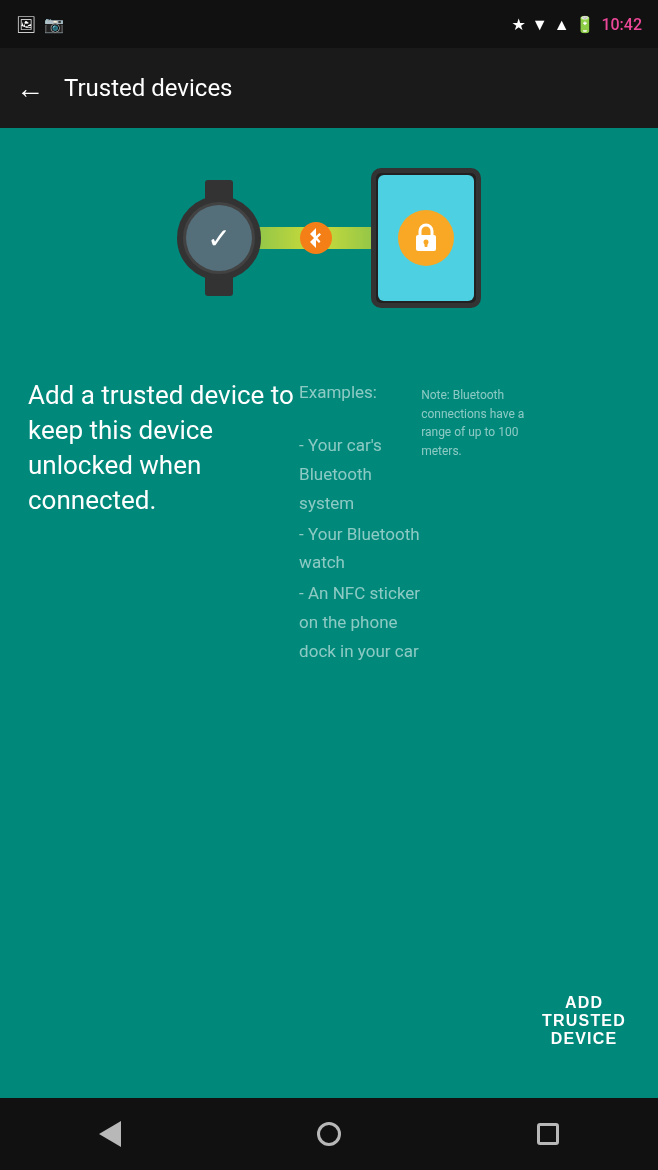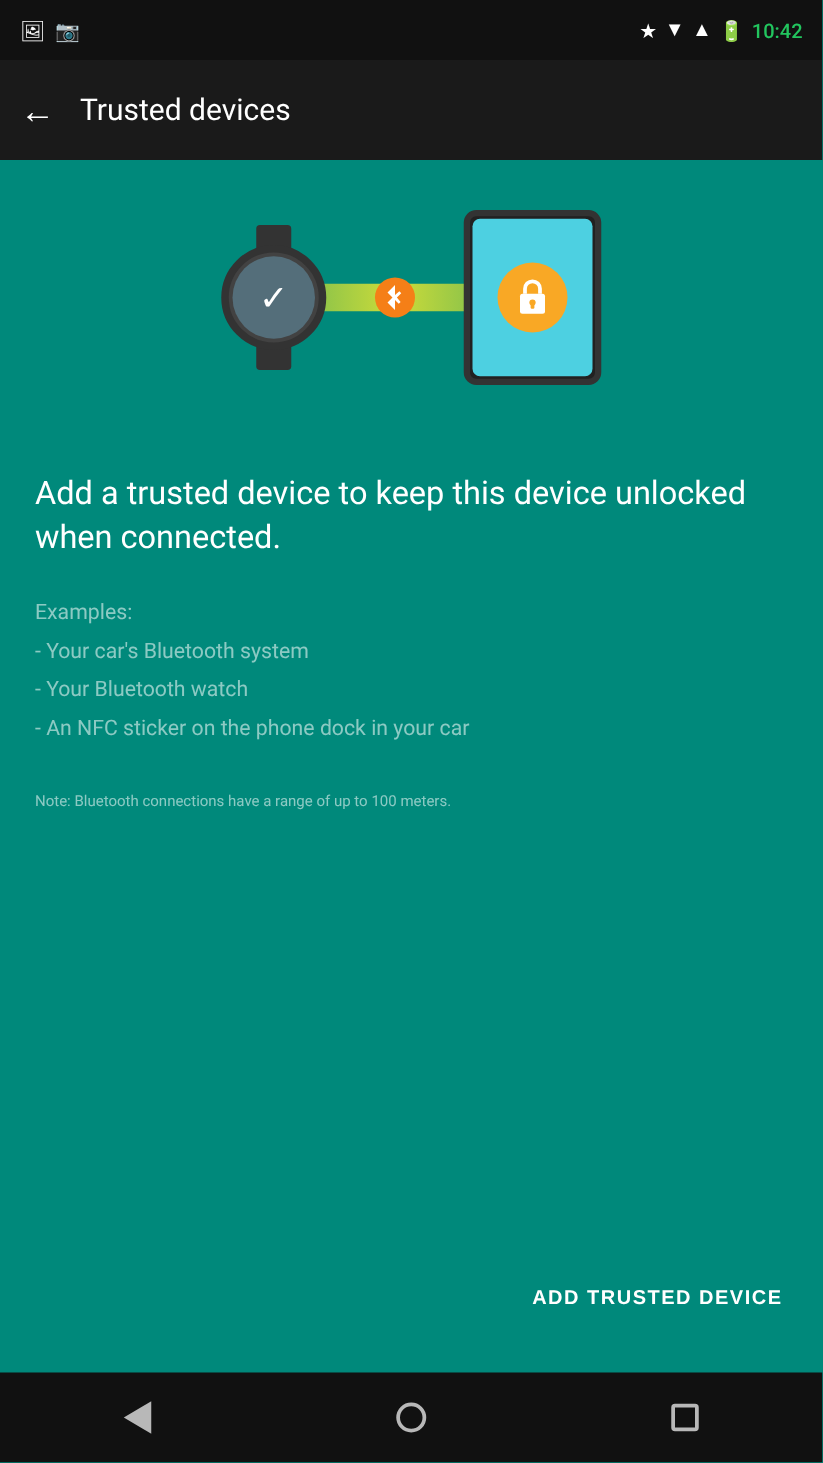--- a/index.html
+++ b/index.html
@@ -32,21 +32,21 @@
     .status-bar-right {
       display: flex;
       align-items: center;
       gap: 6px;
     }
     .status-icon {
       color: white;
       font-size: 16px;
     }
     .status-time {
-      color: #22c55e;
+      color: #ec4899;
       font-size: 16px;
       font-weight: 500;
     }
 
     
     .app-bar {
       background: #1a1a1a;
       height: 80px;
       display: flex;
       align-items: center;
@@ -202,40 +202,40 @@
       align-items: center;
       justify-content: center;
     }
 
     
     .main-content {
       background: #00897B;
       flex: 1;
       padding: 30px 28px;
       display: flex;
-      flex-direction: column;
+      flex-direction: row;
     }
 
     .headline {
       color: white;
       font-size: 26px;
       font-weight: 400;
       line-height: 1.35;
       margin-bottom: 28px;
     }
 
     .examples-section {
       color: rgba(255,255,255,0.55);
       font-size: 17px;
       line-height: 1.7;
       margin-bottom: 24px;
     }
 
     .examples-label {
-      margin-bottom: 2px;
+      margin-bottom: 24px;
     }
 
     .examples-list {
       list-style: none;
     }
     .examples-list li {
       margin-bottom: 2px;
     }
 
     .note-text {

